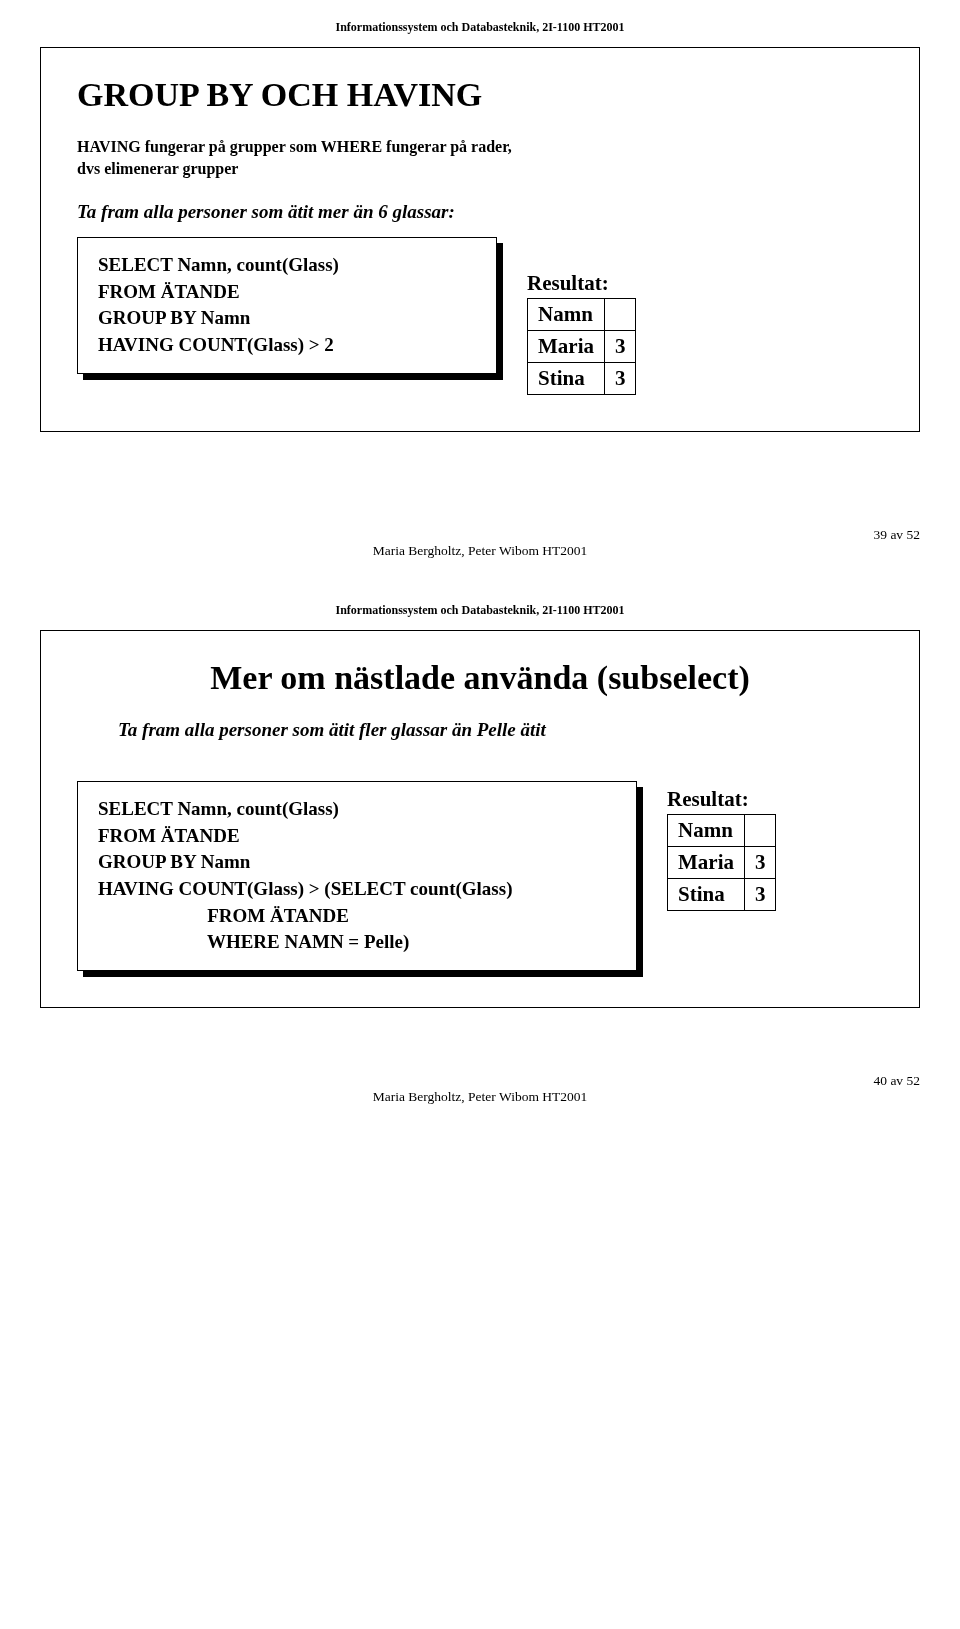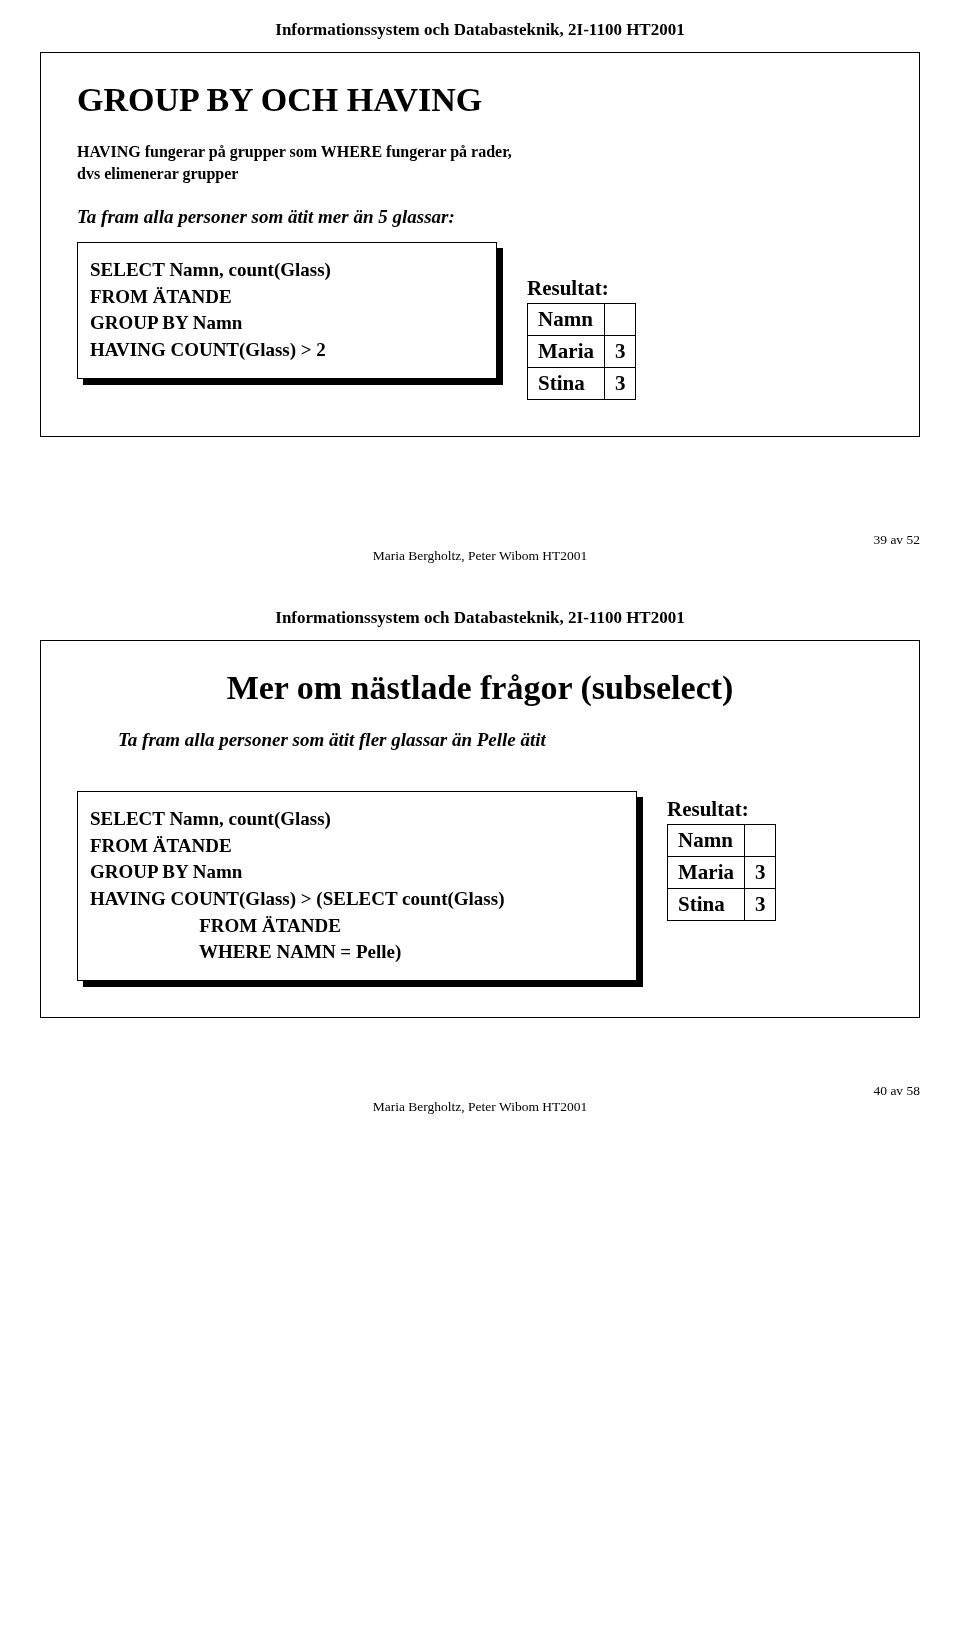--- a/index.html
+++ b/index.html
@@ -10,21 +10,21 @@
     font-family: "Times New Roman", Times, serif;
     color: #000;
     width: 960px;
   }
   .slide {
     margin-bottom: 44px;
   }
   .header-line {
     text-align: center;
     font-weight: bold;
-    font-size: 17px;
+    font-size: 12px;
     margin-bottom: 12px;
   }
   .content-box {
     border: 1.5px solid #000;
     padding: 28px 36px 36px 36px;
     position: relative;
   }
   .main-title {
     font-size: 34px;
     font-weight: bold;
@@ -60,21 +60,21 @@
     right: -6px;
     bottom: -6px;
     background: #000;
     z-index: 0;
   }
   .code-inner {
     position: relative;
     z-index: 1;
     background: #fff;
     border: 1.5px solid #000;
-    padding: 14px 12px;
+    padding: 14px 20px;
     font-size: 19px;
     font-weight: bold;
     white-space: pre;
     line-height: 1.4;
   }
   .result-block {
     font-size: 21px;
     font-weight: bold;
   }
   .result-label { margin-bottom: 2px; }
@@ -101,21 +101,21 @@
 </head>
 <body>
 
 <div class="slide">
   <div class="header-line">Informationssystem och Databasteknik, 2I-1100 HT2001</div>
 
   <div class="content-box">
     <div class="main-title">GROUP BY OCH HAVING</div>
     <div class="sub-text" style="white-space:pre-line;">HAVING fungerar på grupper som WHERE fungerar på rader,
 dvs elimenerar grupper</div>
-    <div class="italic-prompt">Ta fram alla personer som ätit mer än 5 glassar:</div>
+    <div class="italic-prompt">Ta fram alla personer som ätit mer än 6 glassar:</div>
 
     <div class="row-flex">
       <div class="code-shadow" style="width:420px;">
         <div class="code-inner">SELECT Namn, count(Glass)
 FROM ÄTANDE
 GROUP BY Namn
 HAVING COUNT(Glass) &gt; 2</div>
       </div>
       <div class="result-block" style="margin-top:34px;">
         <div class="result-label">Resultat:</div>
@@ -145,21 +145,21 @@
   </div>
   <div class="footer-row" style="margin-top:0; justify-content:center;">
     <div style="font-size:13.5px;">Maria Bergholtz, Peter Wibom HT2001</div>
   </div>
 </div>
 
 <div class="slide">
   <div class="header-line">Informationssystem och Databasteknik, 2I-1100 HT2001</div>
 
   <div class="content-box">
-    <div class="main-title centered-title">Mer om nästlade frågor (subselect)</div>
+    <div class="main-title centered-title">Mer om nästlade använda (subselect)</div>
     <div class="italic-prompt" style="margin-bottom:40px;margin-left:41px;">Ta fram alla personer som ätit fler glassar än Pelle ätit</div>
 
     <div class="row-flex">
       <div class="code-shadow" style="width:560px;">
         <div class="code-inner">SELECT Namn, count(Glass)
 FROM ÄTANDE
 GROUP BY Namn
 HAVING COUNT(Glass) &gt; (SELECT count(Glass)
                        FROM ÄTANDE
                        WHERE NAMN = Pelle)</div>
@@ -181,18 +181,18 @@
             <td>3</td>
           </tr>
         </tbody>
           </table>
       </div>
     </div>
   </div>
 
   <div class="footer-row" style="margin-top:30px;">
     <div class="footer-left"></div>
-    <div class="footer-right">40 av 58</div>
+    <div class="footer-right">40 av 52</div>
   </div>
   <div class="footer-row" style="margin-top:0; justify-content:center;">
     <div style="font-size:13.5px;">Maria Bergholtz, Peter Wibom HT2001</div>
   </div>
 </div>
 
 </body></html>

